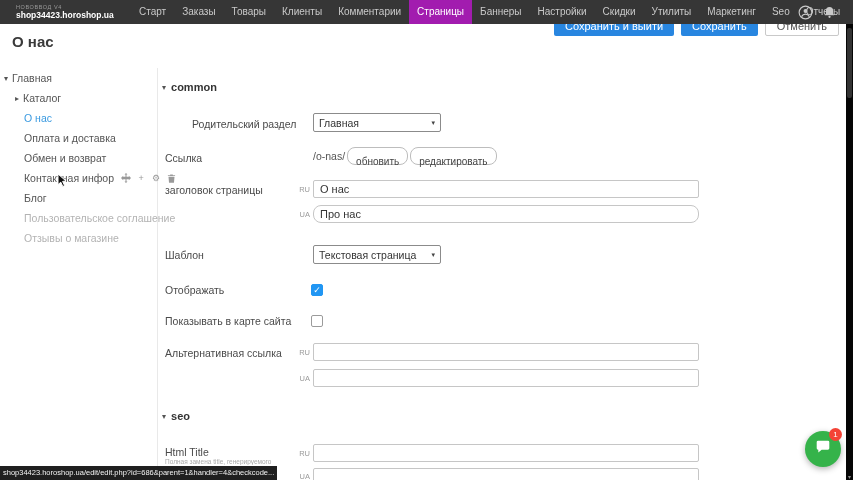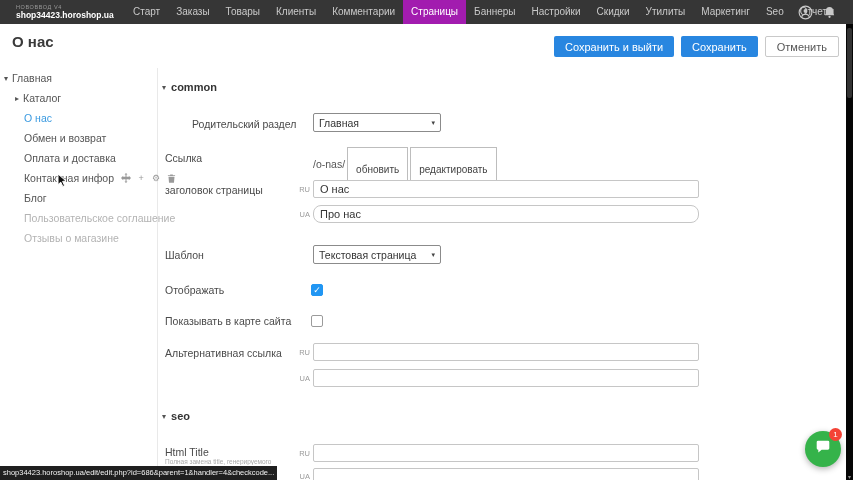--- a/index.html
+++ b/index.html
@@ -5,29 +5,29 @@
   * { margin:0; padding:0; box-sizing:border-box; }
   html,body { width:853px; height:480px; }
   body { font-family:"Liberation Sans", sans-serif; background:#fff; overflow:hidden; position:relative; }
   .page { position:absolute; inset:0; width:853px; height:480px; background:#fff; overflow:hidden; }
 
   
   .topbar { position:absolute; left:0; top:0; width:853px; height:24px; background:#363636; display:flex; align-items:center; z-index:6; }
   .logo { padding-left:9px; width:118px; cursor:pointer;margin-left:7px; }
   .logo-top { font-size:5.5px; color:#9a9a9a; letter-spacing:.6px; text-transform:uppercase; }
   .logo-main { font-size:8.5px; color:#fff; font-weight:bold; }
-  .nav { display:flex; height:24px; margin-left:0; }
+  .nav { display:flex; height:24px; margin-left:6px; }
   .nav-item { font-size:10px; color:#c9c9c9; line-height:24px; padding:0 8px; text-decoration:none; cursor:pointer; white-space:nowrap; }
   .nav-item.active { background:#a21caf; color:#fff; }
   .topbar-icons { position:absolute; right:16px; top:0; height:24px; display:flex; align-items:center; gap:9px; }
   .tb-icon { width:15px; height:15px; cursor:pointer; }
 
   
   .page-title { position:absolute; left:12px; top:33px; font-size:15px; color:#3a3a3a; }
-  .header-buttons { position:absolute; right:14px; top:36px; display:flex; gap:7px; }
+  .header-buttons { position:absolute; right:14px; top:15px; display:flex; gap:7px; }
   .btn { height:21px; border:none; border-radius:2px; font-size:11px; padding:0 11px; cursor:pointer; font-family:inherit; }
   .btn-blue { background:#2886e0; color:#fff; }
   .btn-plain { background:#fff; color:#555; border:1px solid #c9c9c9; }
 
   
   .sidebar { position:absolute; left:0; top:68px; bottom:0; width:158px; border-right:1px solid #e9e9e9; background:#fff; }
   .side-item { height:20px; display:flex; align-items:center; font-size:10.5px; color:#555; cursor:pointer; white-space:nowrap; }
   .side-item .caret { font-size:8px; color:#555; margin-right:4px; }
   .pl-root { padding-left:4px; }
   .pl-cat { padding-left:15px; }
@@ -41,21 +41,21 @@
   .section { position:absolute; font-size:11px; font-weight:bold; color:#333; display:flex; align-items:center; gap:5px; cursor:pointer; }
   .section .caret { font-size:8px; color:#555; font-weight:normal; }
   .flabel { position:absolute; font-size:10.5px; color:#4a4a4a; white-space:nowrap; }
   .fhint { position:absolute; font-size:6.5px; color:#a9a9a9; white-space:nowrap; overflow:hidden; width:145px; }
   .input { position:absolute; width:386px; height:18px; border:1px solid #c6c6c6; border-radius:2px; font-size:11px; padding:0 6px; color:#333; font-family:inherit; background:#fff; }
   .lang { position:absolute; left:297px; width:13px; text-align:right; font-size:7.5px; color:#9a9a9a; }
   .select { position:absolute; left:313px; width:128px; height:19px; border:1px solid #8b8b8b; border-radius:2px; background:#fff; font-size:10.5px; color:#333; display:flex; align-items:center; justify-content:space-between; padding:0 5px; cursor:pointer; }
   .select .chev { font-size:7px; color:#444; }
   .link-row { position:absolute; left:313px; top:147px; display:flex; align-items:center; gap:2px; }
   .link-val { font-size:10.5px; color:#555; }
-  .smallbtn { height:18px; border:1px solid #bdbdbd; background:#fff; border-radius:0; font-size:10px; color:#444; padding:16px 8px; cursor:pointer; font-family:inherit; }
+  .smallbtn { height:18px; border:1px solid #bdbdbd; background:#fff; border-radius:8px; font-size:10px; color:#444; padding:8px 8px; cursor:pointer; font-family:inherit; }
   .cb { position:absolute; left:311px; width:12px; height:12px; border:1px solid #9b9b9b; border-radius:2px; background:#fff; cursor:pointer; display:flex; align-items:center; justify-content:center; }
   .cb.checked { background:#2196f3; border-color:#2196f3; }
   .cb .check { color:#fff; font-size:9px; line-height:12px; }
 
   
   .statusbar { position:absolute; left:0; bottom:0; height:14px; background:#1f1f1f; color:#f2f2f2; font-size:7.5px; line-height:14px; padding:0 3px; white-space:nowrap; z-index:8; }
 
   
   .scrollbar { position:absolute; right:0; top:24px; bottom:0; width:7px; background:#050505; z-index:7; cursor:pointer; }
   .scroll-thumb { position:absolute; top:4px; left:1px; width:5px; height:70px; background:#333; border-radius:2px; }
@@ -122,24 +122,24 @@
       <span>Главная</span>
     </div>
     <div class="side-item pl-cat">
       <span class="caret">▸</span>
       <span>Каталог</span>
     </div>
     <div class="side-item pl-child selected">
       <span>О нас</span>
     </div>
     <div class="side-item pl-child">
+      <span>Оплата и доставка</span>
+    </div>
+    <div class="side-item pl-child">
       <span>Обмен и возврат</span>
-    </div>
-    <div class="side-item pl-child">
-      <span>Оплата и доставка</span>
     </div>
     <div class="side-item pl-child">
       <span>Контактная инфор</span>
       <span class="row-icons">
         <span class="ricon">
           <svg viewBox="0 0 12 12" width="10" height="10" fill="#999">
               <path d="M6 0l1.8 1.8H6.6v2.8h2.8V3.4L12 6 9.4 8.6V7.4H6.6v2.8h1.2L6 12 4.2 10.2h1.2V7.4H2.6v1.2L0 6l2.6-2.6v1.2h2.8V1.8H4.2z"></path>
             </svg>
         </span>
         <span class="ricon">+</span>

